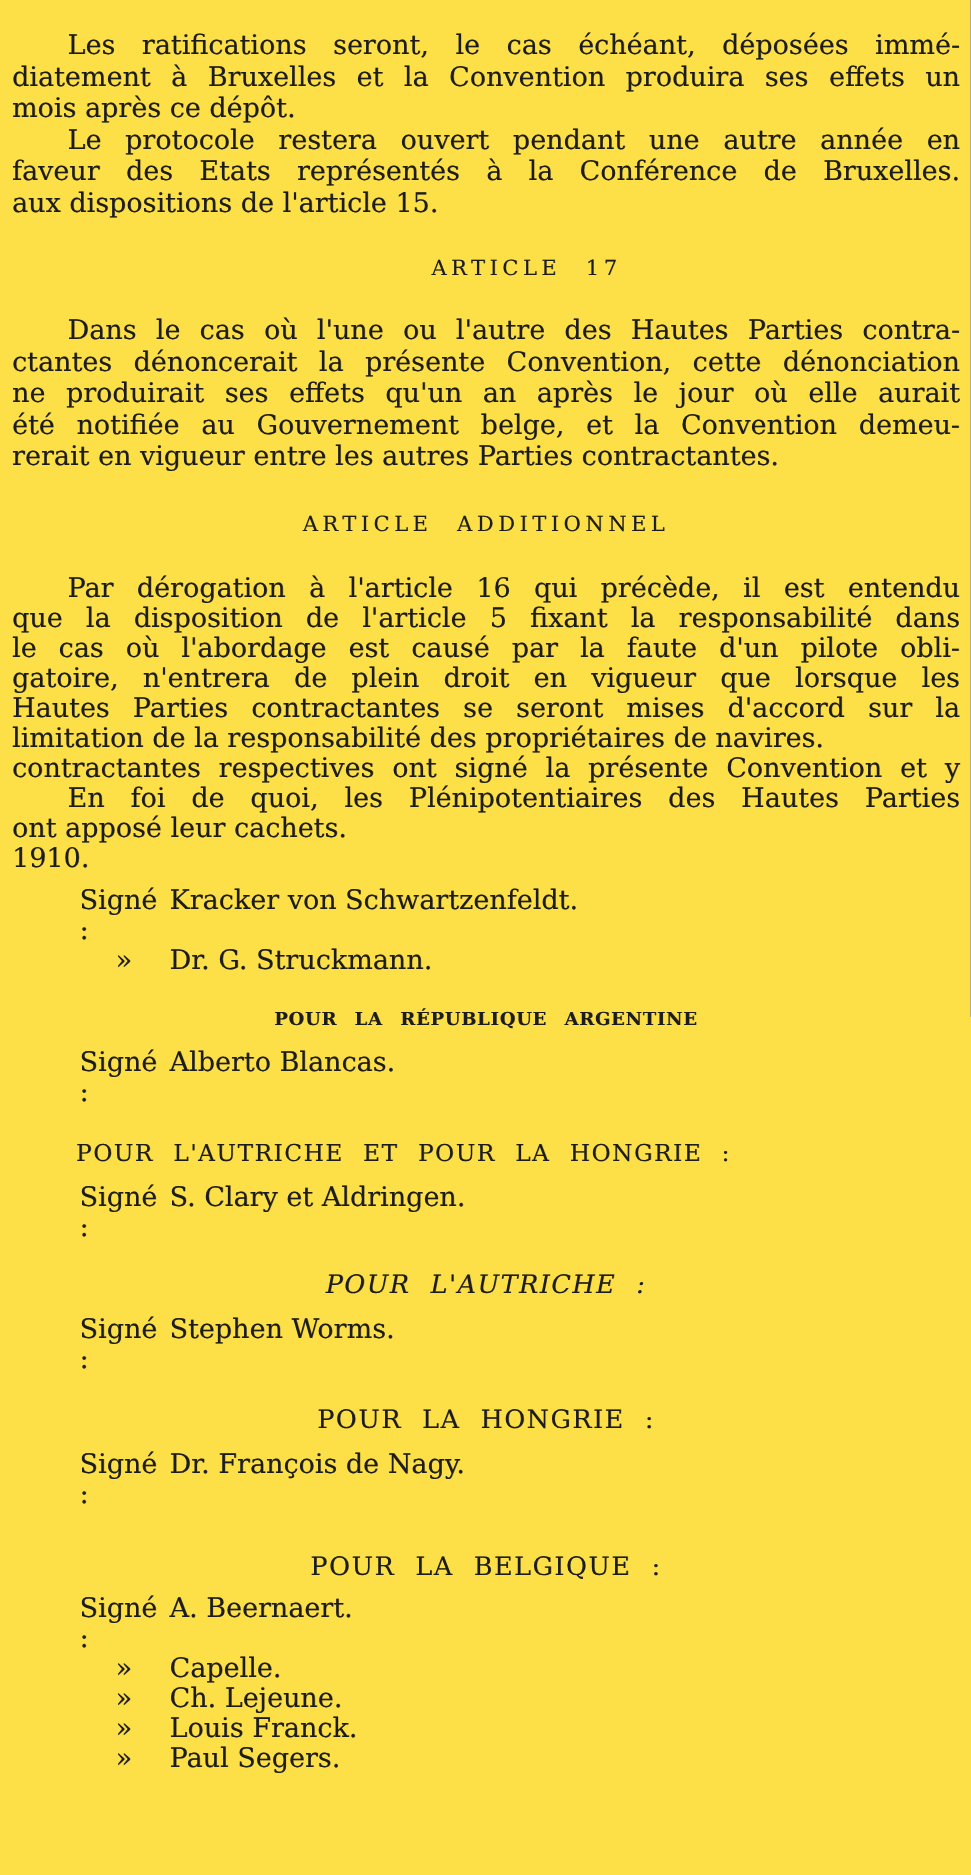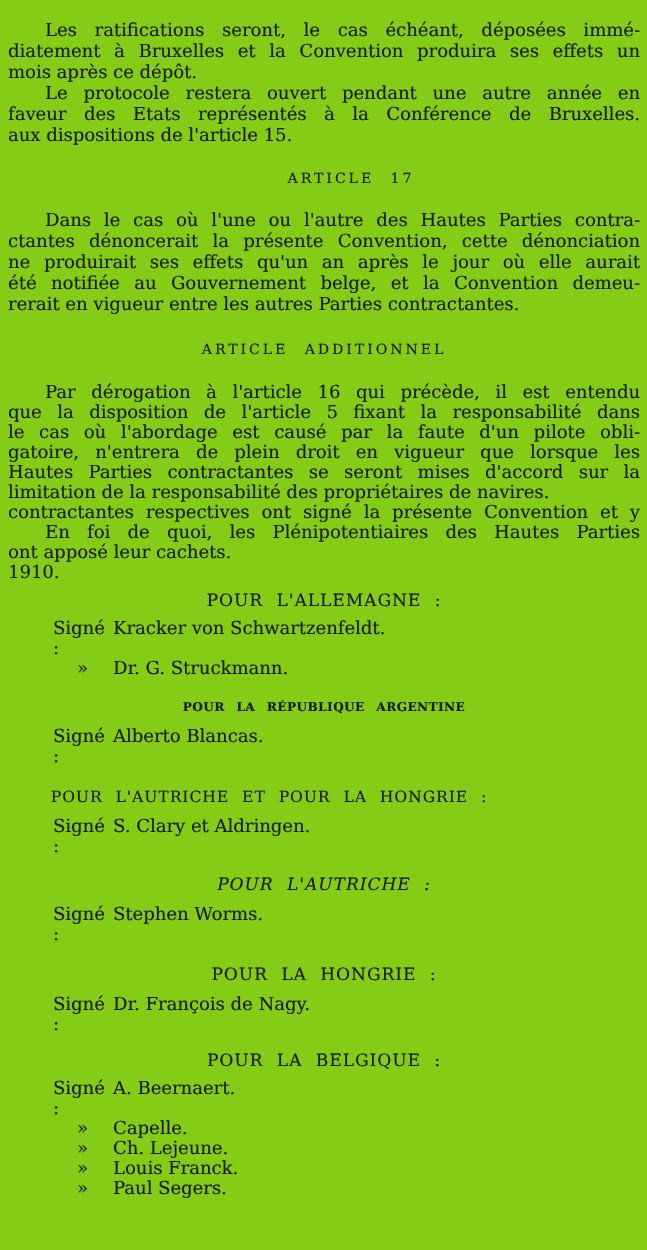--- a/index.html
+++ b/index.html
@@ -1,21 +1,21 @@
 <!DOCTYPE html>
 <html><head>
 <meta charset="utf-8">
 <style>
   html, body { margin: 0; padding: 0; background: #888; }
   .page {
     position: relative;
     width: 647px;
     height: 1250px;
     margin: 0 auto;
-    background: #84cc16;
+    background: #fde047;
     color: #1c1c1c;
     font-family: "DejaVu Serif", "Liberation Serif", serif;
     overflow: hidden;
     text-rendering: geometricPrecision;
   }
   .text-col { padding: 20px 7px 0 8px; }
 
   
   .para { font-size: 18px; line-height: 21px; }
   .para.tight { line-height: 20px; }
@@ -47,21 +47,21 @@
     line-height: 20px;
     letter-spacing: 1px;
     word-spacing: 7px;
     text-shadow: 0.3px 0.3px 0 rgba(25,25,25,0.45);
   }
   .s-allemagne        { margin-top: 8px; }
   .s-argentine        { margin-top: 18px; font-size: 12px; font-weight: bold; letter-spacing: 0.5px; }
   .s-autriche-hongrie { margin-top: 20px; font-size: 15.5px; transform: translateX(-55px); }
   .s-autriche         { margin-top: 18px; font-style: italic; }
   .s-hongrie          { margin-top: 20px; }
-  .s-belgique         { margin-top: 16px; }
+  .s-belgique         { margin-top: 28px; }
 
   
   .sig-rows { margin-top: 8px; }
   .sig-rows.gap10 { margin-top: 10px; }
   .sig-row {
     display: flex;
     padding-left: 45px;
     font-size: 18px;
     line-height: 20px;
     text-shadow: 0.3px 0.3px 0 rgba(25,25,25,0.45);
@@ -112,21 +112,20 @@
     <div class="para tight">
       <div class="line">contractantes respectives ont signé la présente Convention et y</div>
       <div class="line indent">En foi de quoi, les Plénipotentiaires des Hautes Parties</div>
       <div class="line last">ont apposé leur cachets.</div>
     </div>
 
     <div class="para tight">
       <div class="line last">1910.</div>
     </div>
 
-    <div class="sig-heading s-allemagne">POUR L'ALLEMAGNE :</div>
     <div class="sig-rows">
       <div class="sig-row">
         <span class="sig-label">Signé :</span>
         <span class="sig-name">Kracker von Schwartzenfeldt.</span>
       </div>
       <div class="sig-row">
         <span class="sig-label ditto">»</span>
         <span class="sig-name">Dr. G. Struckmann.</span>
       </div>
     </div>

